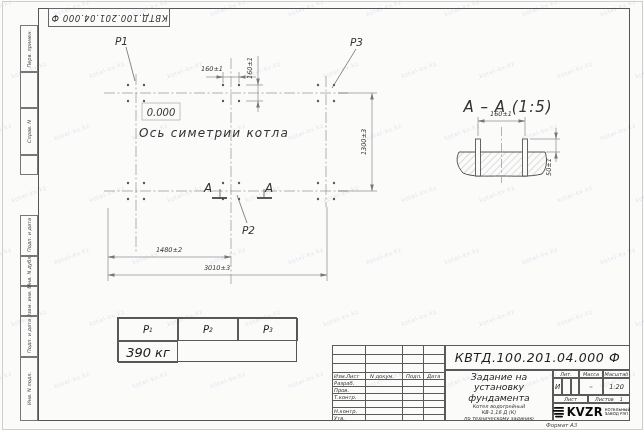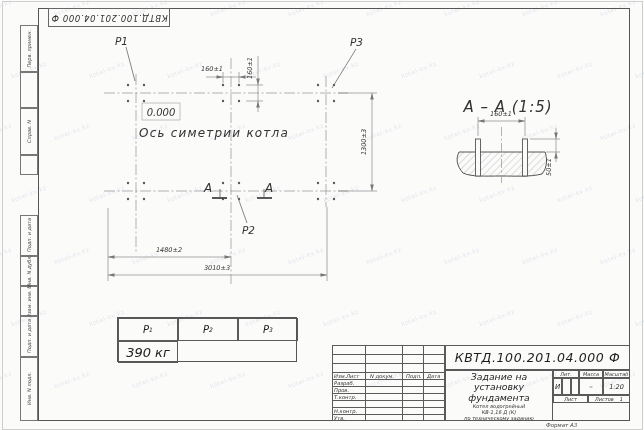--- a/index.html
+++ b/index.html
@@ -349,17 +349,32 @@
     <div class="cell" style="left:221px;top:33px;width:9px;height:17px;font-size:7px;">И</div>
     <div class="cell" style="left:230px;top:33px;width:9px;height:17px;"></div>
     <div class="cell" style="left:239px;top:33px;width:8px;height:17px;"></div>
     <div class="cell" style="left:247px;top:33px;width:24px;height:17px;font-size:7px;">–</div>
     <div class="cell" style="left:271px;top:33px;width:27px;height:17px;font-size:6.5px;">1:20</div>
     <div class="cell lab" style="left:221px;top:50px;width:35px;height:8px;">Лист</div>
     <div class="cell lab" style="left:256px;top:50px;width:42px;height:8px;gap:6px;">
       <span>Листов</span>
       <span>1</span>
     </div>
+    <div class="cell" style="left:221px;top:58px;width:77px;height:18px;">
+      <div class="logo-row">
+        <svg width="12" height="12" viewBox="0 0 12 12">
+          <rect x="1" y="1" width="10" height="1.8" rx="0.9" fill="#0a0a0a"></rect>
+          <rect x="0" y="4" width="11" height="1.8" rx="0.9" fill="#0a0a0a"></rect>
+          <rect x="1" y="7" width="10" height="1.8" rx="0.9" fill="#0a0a0a"></rect>
+          <rect x="2" y="9.8" width="8" height="1.6" rx="0.8" fill="#0a0a0a"></rect>
+        </svg>
+        <span class="kvzr">KVZR</span>
+        <span class="logo-cap">
+          <div>КОТЕЛЬНЫЙ</div>
+          <div>ЗАВОД РЭП</div>
+        </span>
+      </div>
+    </div>
   </div>
 
   <div class="fmt">Формат А3</div>
 
 </div>
 
 </body></html>

